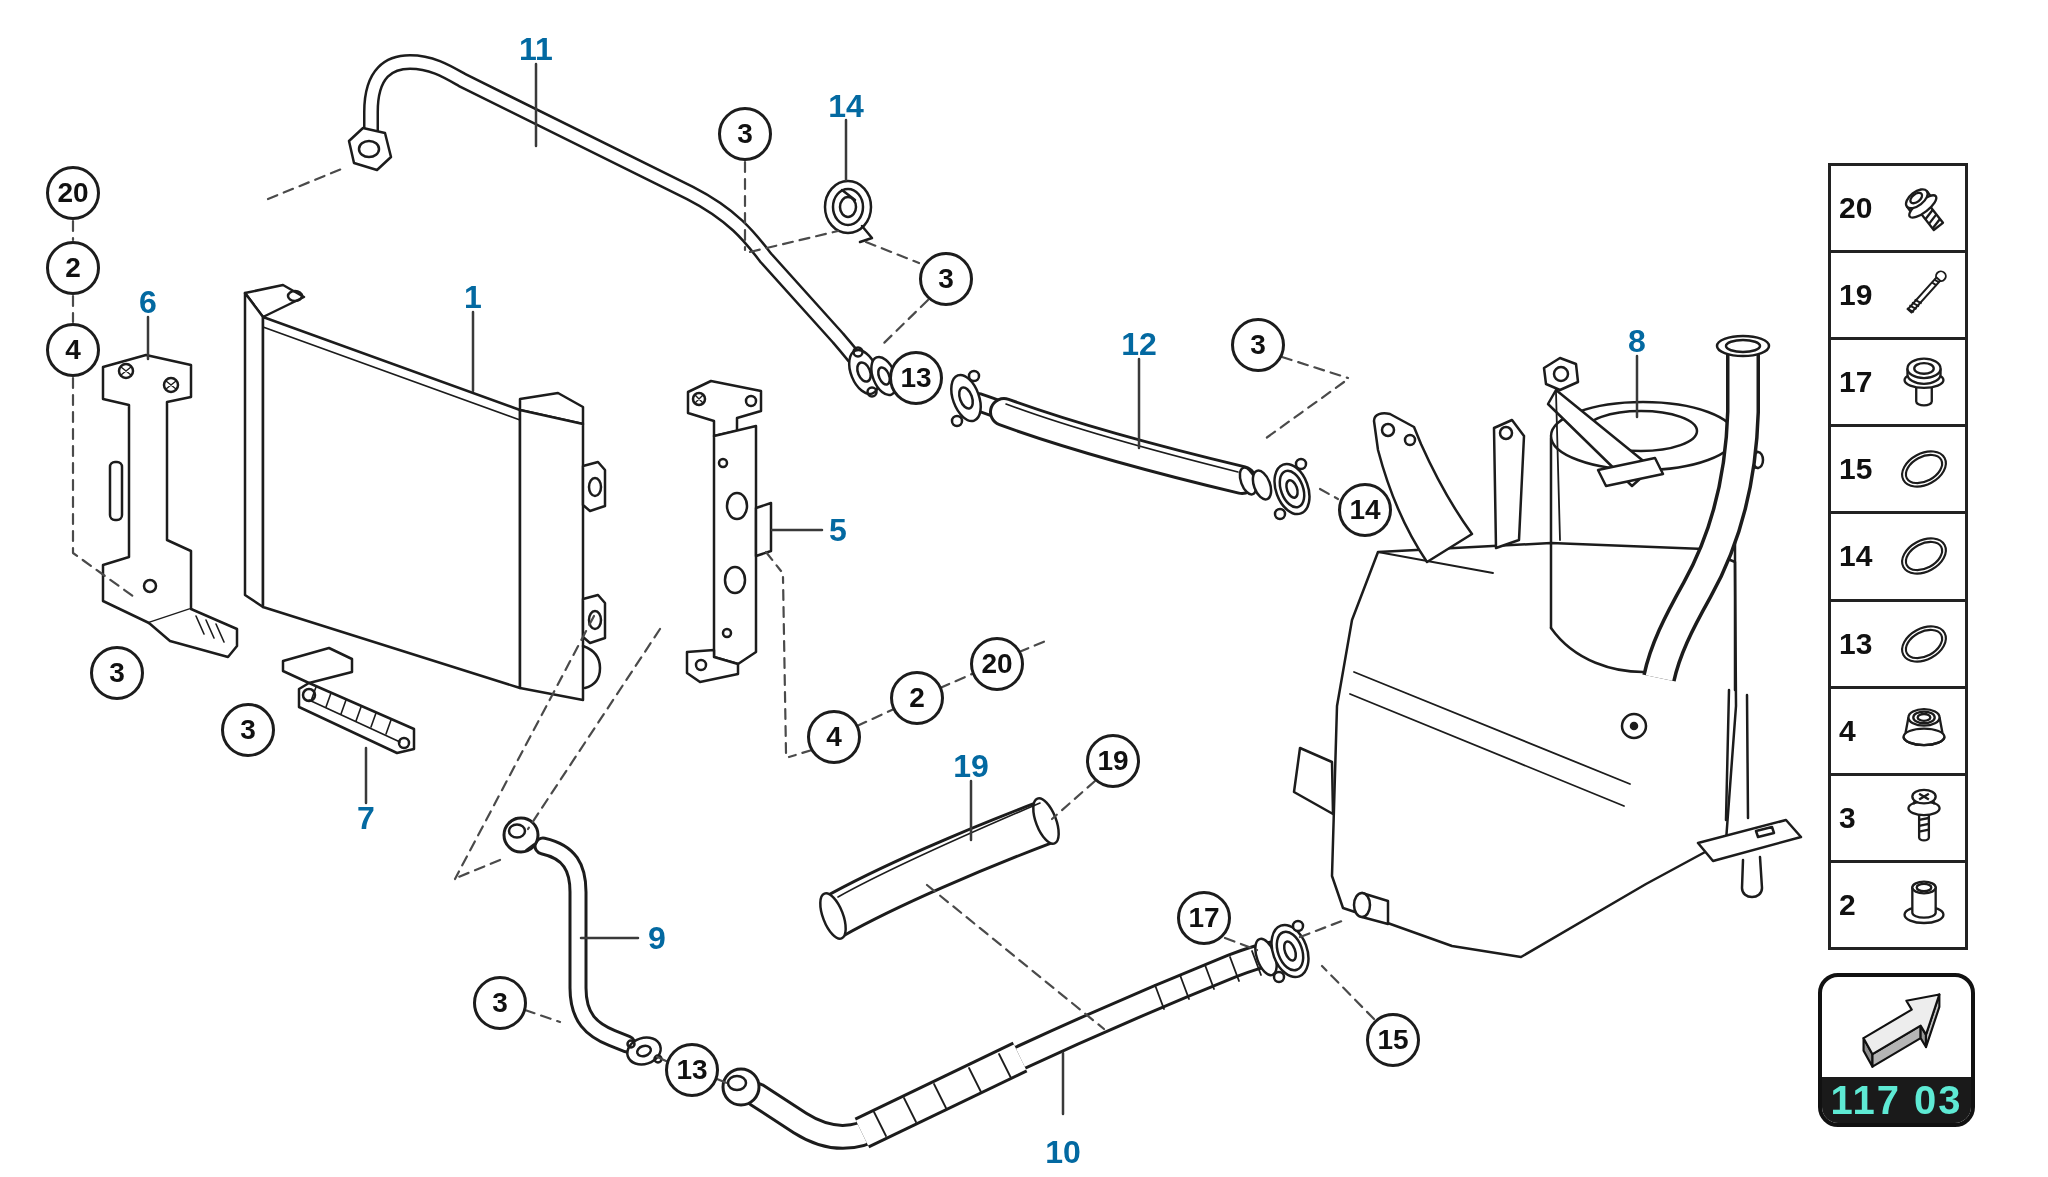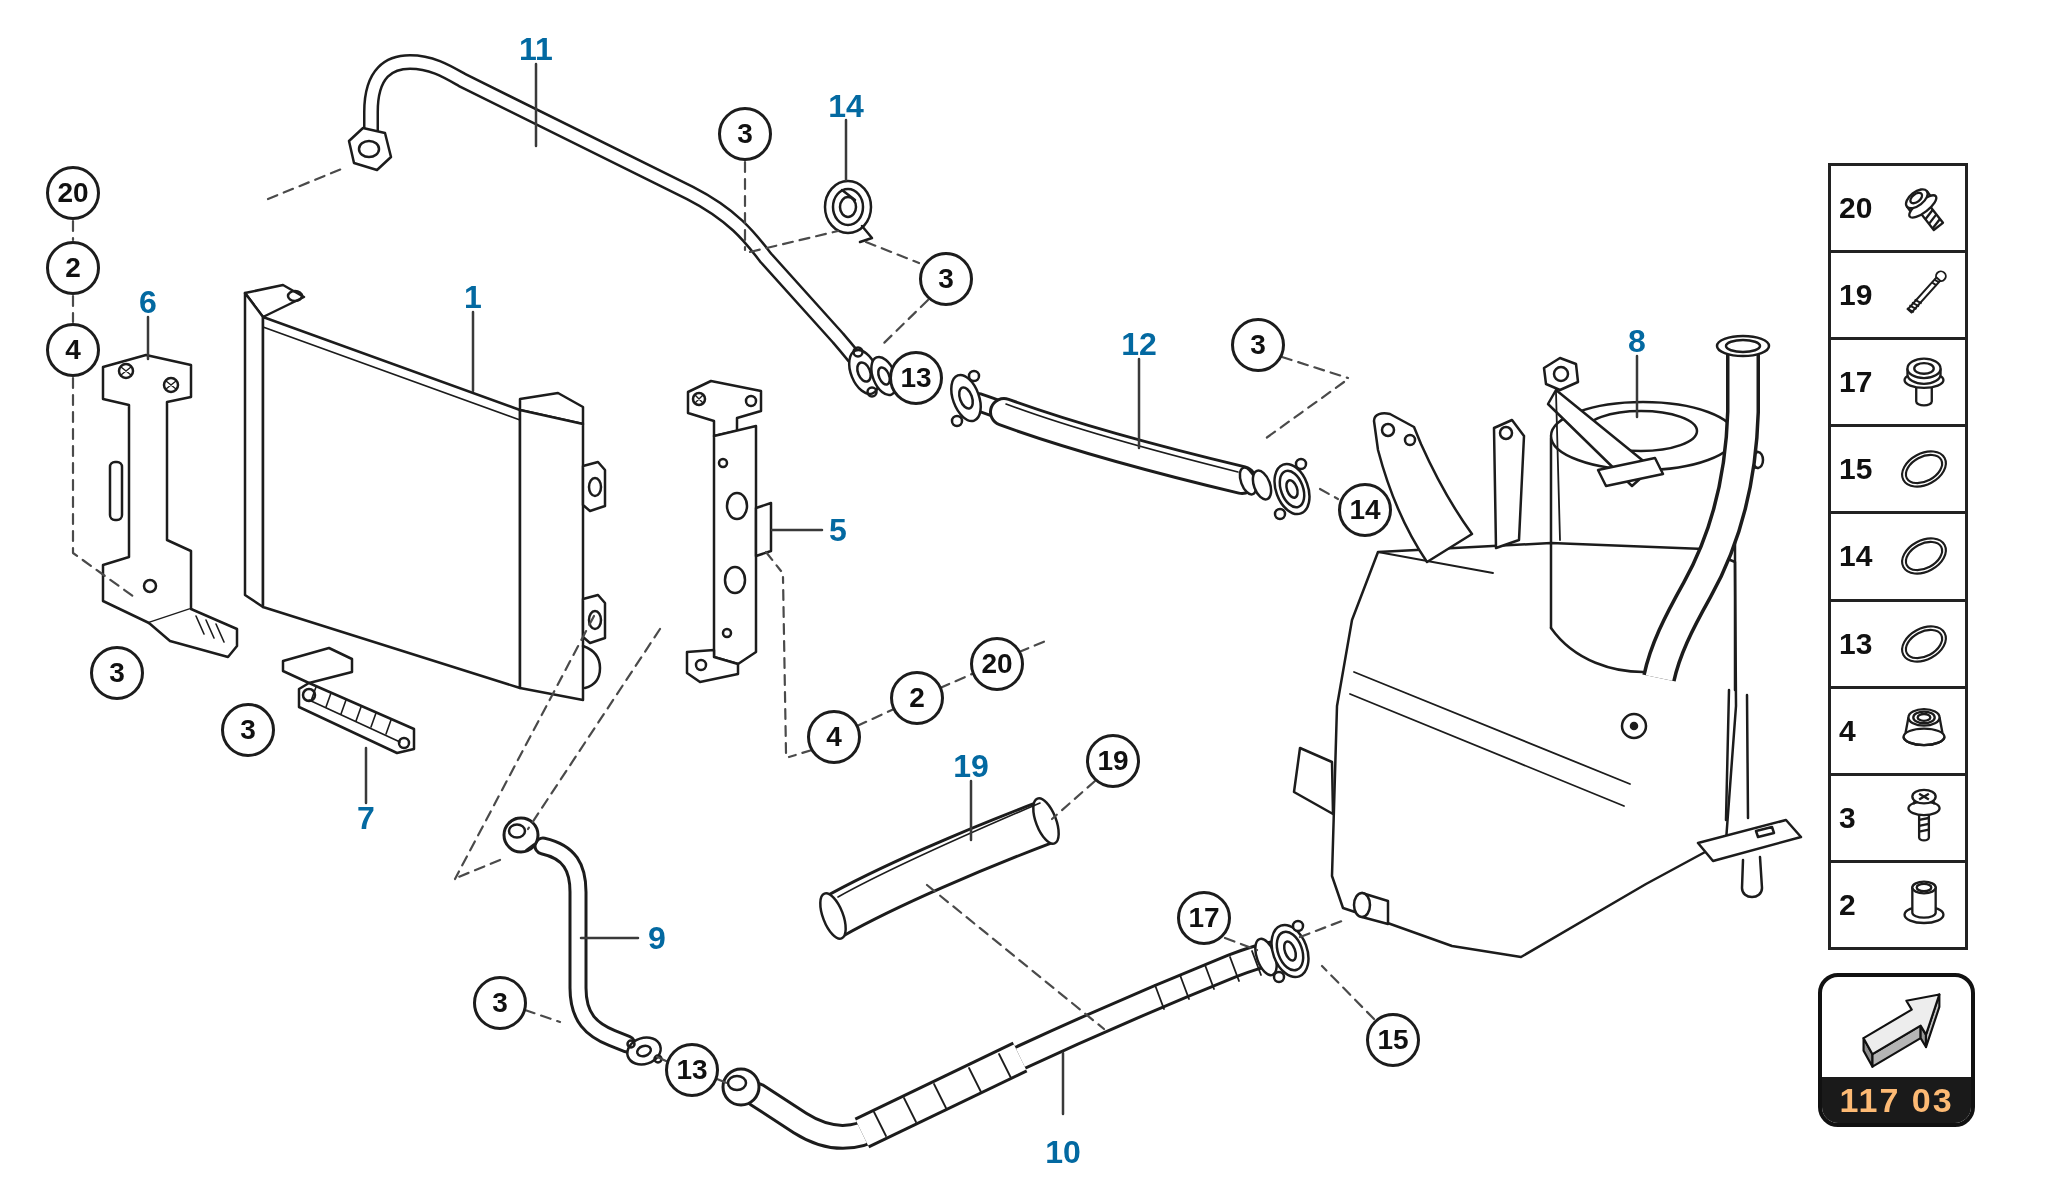--- a/index.html
+++ b/index.html
@@ -20,21 +20,21 @@
   .lrow{flex:1;display:flex;align-items:center;border-top:3px solid #222;padding-left:8px;}
   .lrow:first-child{border-top:none;}
   .lnum{width:44px;font-weight:bold;font-size:30px;color:#111;}
   .licon{flex:1;display:flex;align-items:center;justify-content:center;}
   .licon svg{width:70px;height:70px;}
   
   .badge{position:absolute;left:1818px;top:973px;width:157px;height:154px;border:4px solid #111;
          border-radius:20px;box-sizing:border-box;overflow:hidden;background:#fff;z-index:4;
          display:flex;flex-direction:column;}
   .badge-arrow{flex:1;display:flex;align-items:center;justify-content:center;}
-  .badge-code{height:48px;background:#1a1a1a;color:#fdba74;font-weight:bold;font-size:34px;
+  .badge-code{height:48px;background:#1a1a1a;color:#5eead4;font-weight:bold;font-size:40px;
               display:flex;align-items:center;justify-content:center;letter-spacing:2px;}
 </style>
 </head>
 <body>
 
 <div class="stage">
 
   <svg class="lineart" width="2048" height="1177" viewBox="0 0 2048 1177">
     <g stroke="#1c1c1c" stroke-width="2.5" fill="none" stroke-linejoin="round" stroke-linecap="round">
 

